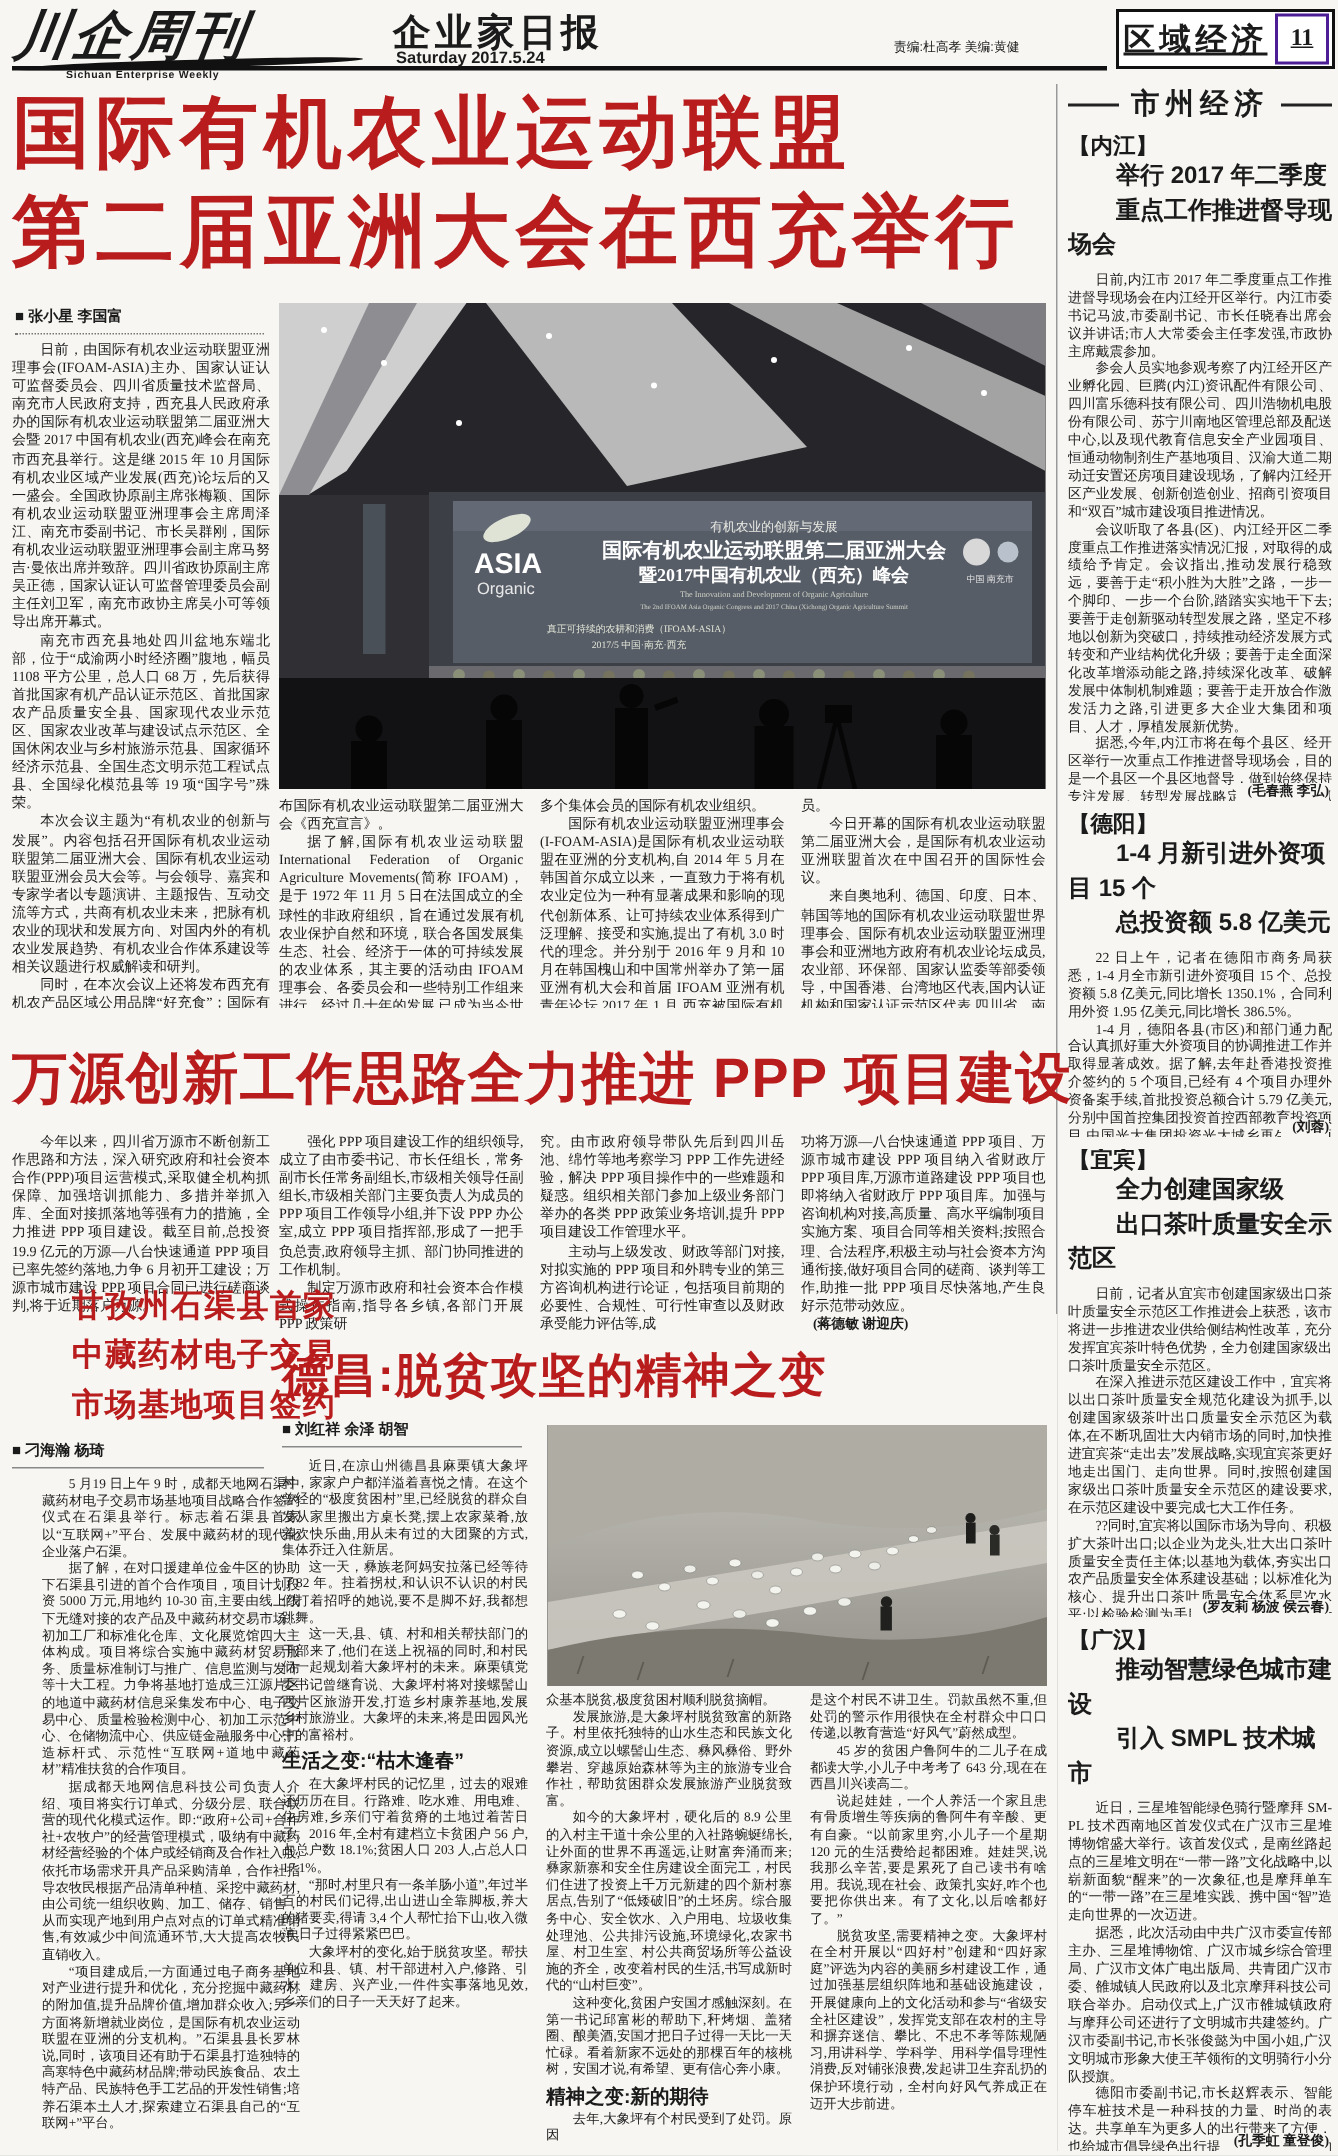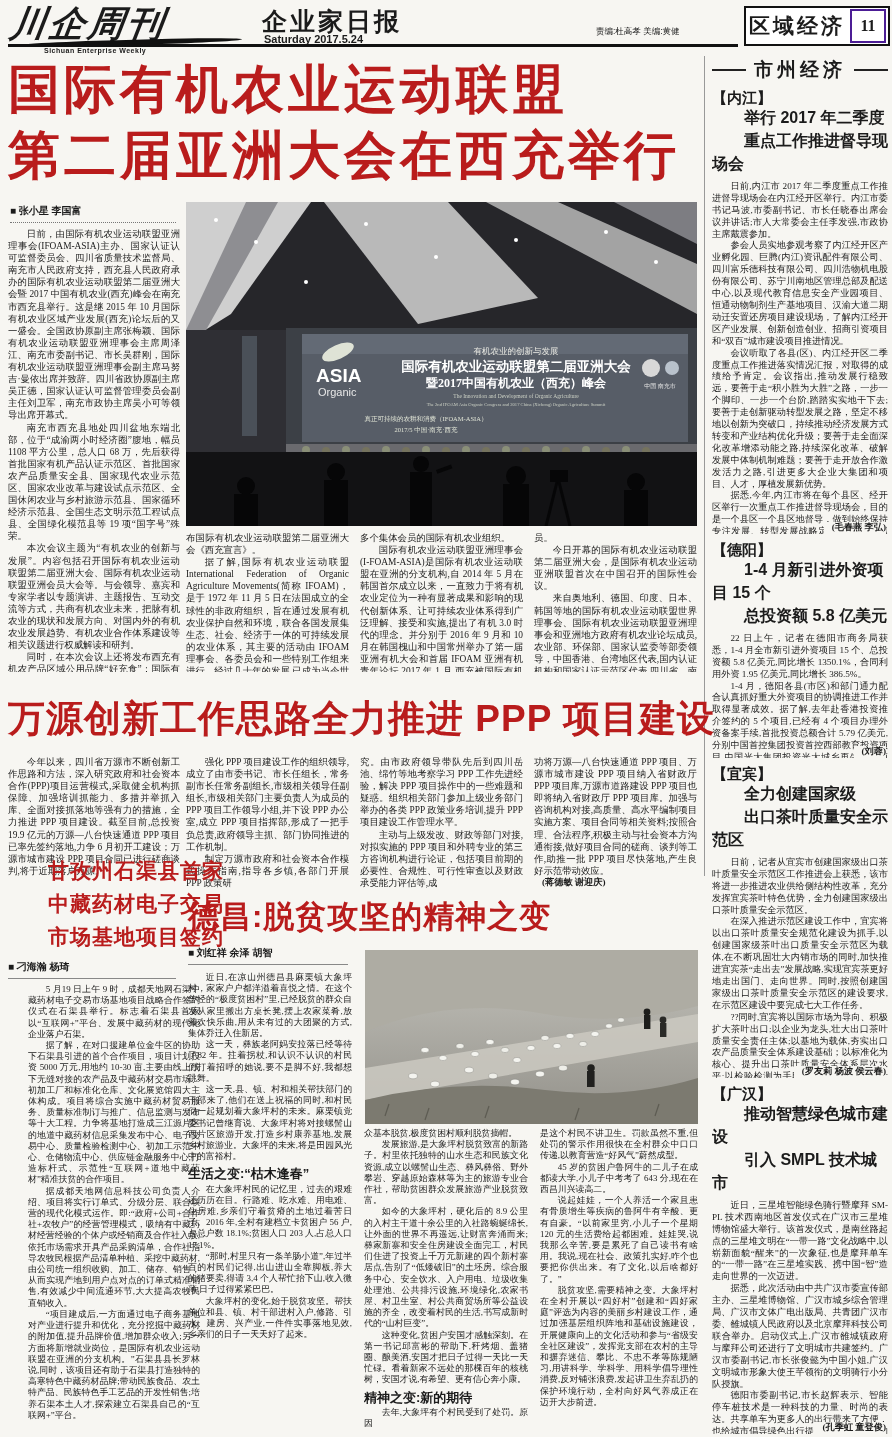--- a/index.html
+++ b/index.html
@@ -9,21 +9,21 @@
   
   .logo-script{font-family:"Liberation Serif",serif;font-weight:bold;font-style:italic;
     font-size:36px;letter-spacing:3px;transform:skewX(-8deg);white-space:nowrap;}
   .logo-swash{position:absolute;left:0;top:40px;width:232px;height:5px;background:#111;
     border-radius:60% 40% 50% 60%/80% 60% 70% 40%;transform:rotate(-1.5deg);}
   .logo-en{position:absolute;left:34px;top:47px;font-family:"Liberation Sans",sans-serif;
     font-weight:bold;font-size:7px;letter-spacing:.5px;}
   .paper-name{font-family:"Liberation Sans",sans-serif;font-weight:900;font-size:25px;letter-spacing:3px;}
   .paper-date{font-family:"Liberation Sans",sans-serif;font-weight:bold;font-size:11px;}
   .editors{font-family:"Liberation Sans",sans-serif;font-size:8.5px;color:#222;}
-  .section-box{border:2.5px solid #111;display:flex;align-items:center;background:#fff;}
+  .section-box{border:2.5px solid #111;display:flex;align-items:center;background:#fff;text-decoration:underline;}
   .section-label{flex:1;text-align:center;font-family:"Liberation Sans",sans-serif;
     font-weight:900;font-size:21px;letter-spacing:3px;}
   .page-num{width:32px;height:30px;border:2px solid #4c1d95;margin:2px;display:flex;
     align-items:center;justify-content:center;font-family:"Liberation Serif",serif;
     font-weight:bold;font-size:16px;}
   .header-rule{background:#111;height:3px;}
   .vrule{background:#999;width:1px;}
   
   .hl{font-family:"Liberation Sans",sans-serif;font-weight:900;color:#b91c1c;white-space:nowrap;}
   .a1-title div{font-size:52px;line-height:66px;letter-spacing:4px;}

